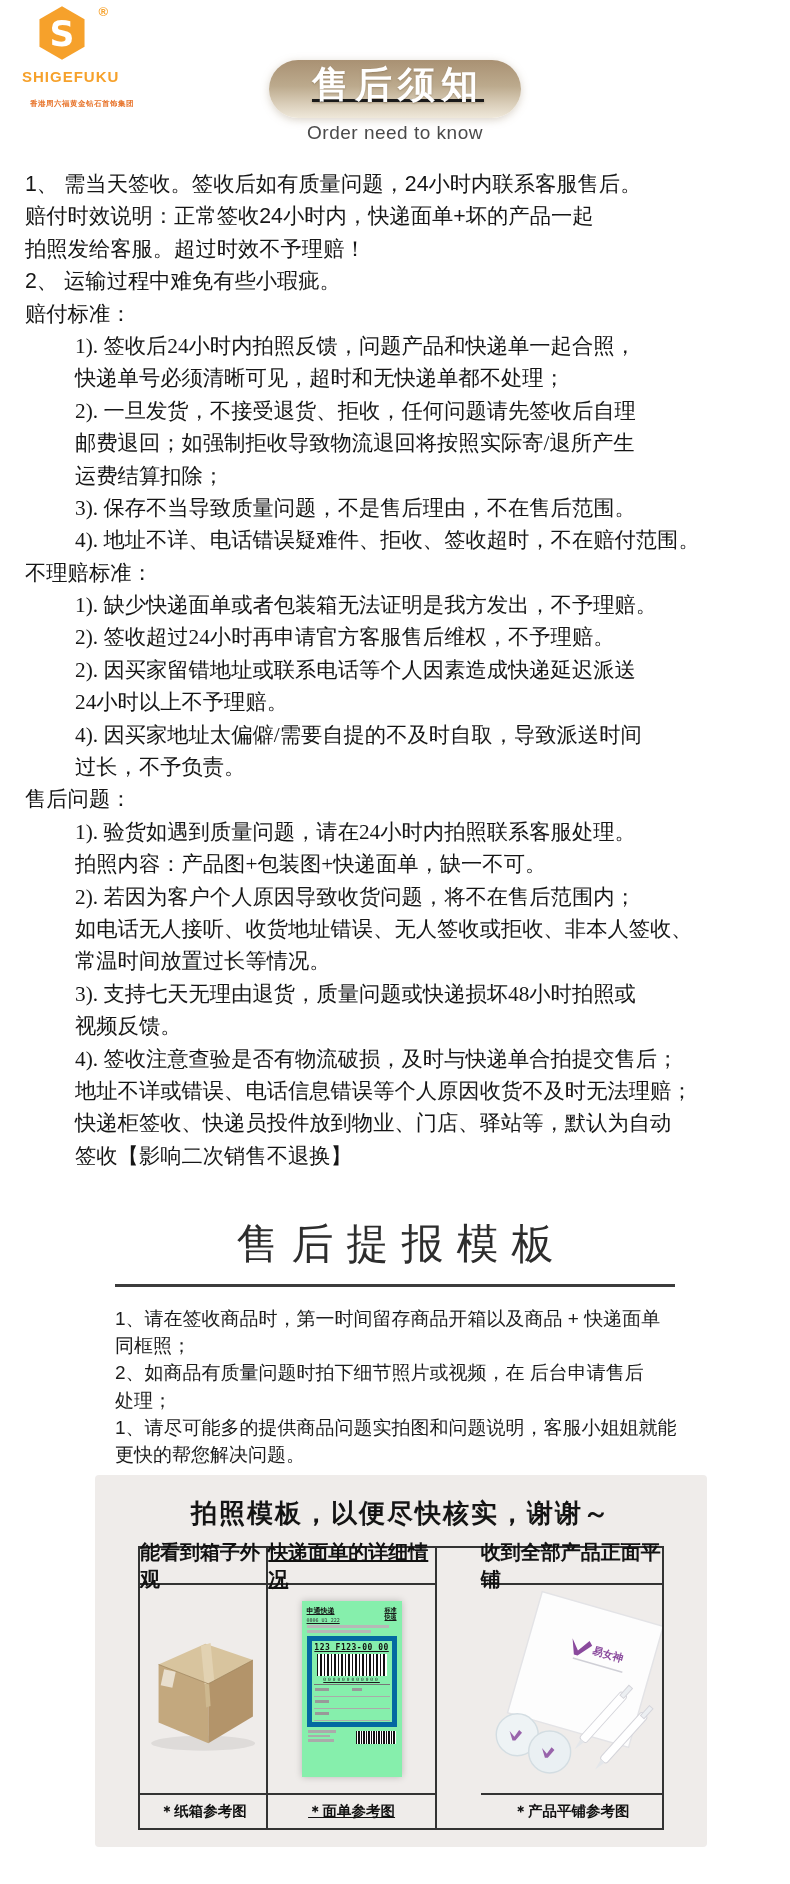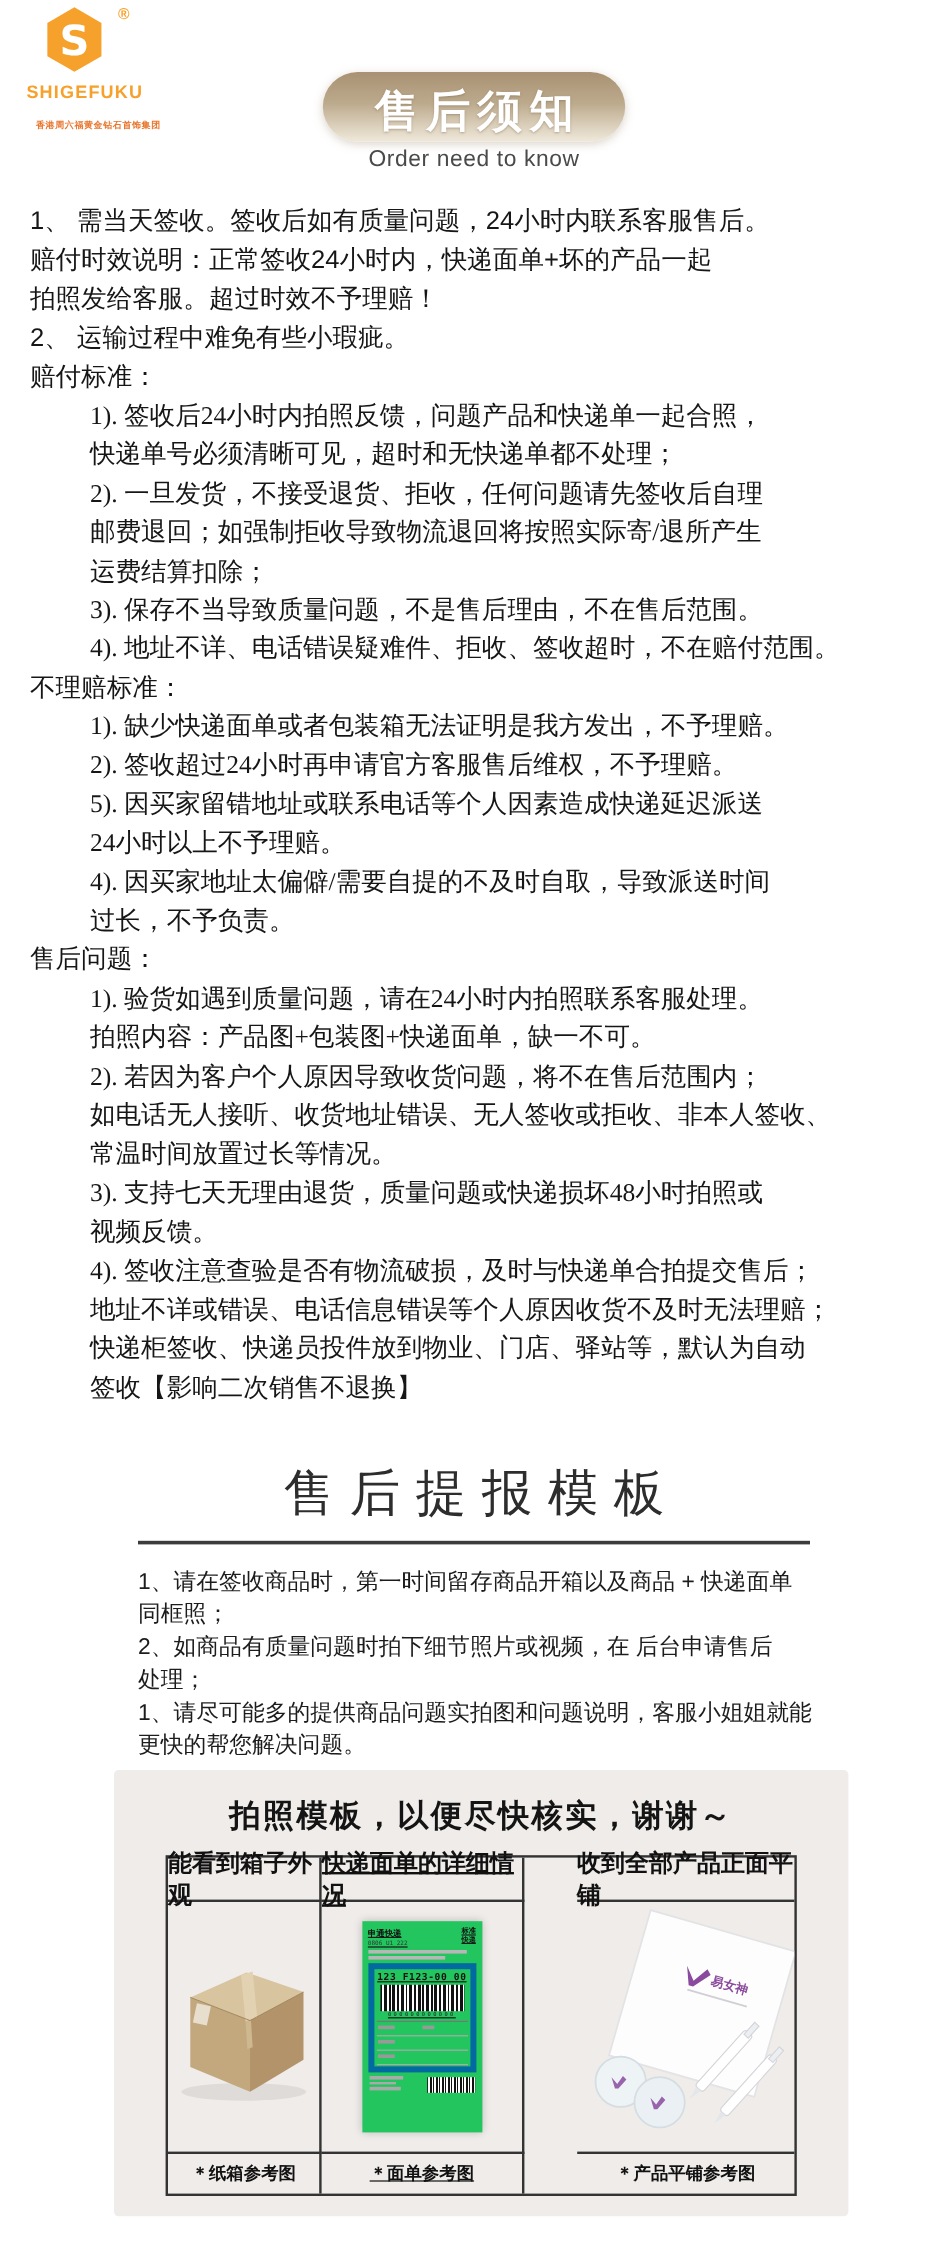--- a/index.html
+++ b/index.html
@@ -11,21 +11,21 @@
   .brand-hexwrap{position:relative;width:66px;margin-left:14px;}
   .brand-reg{position:absolute;right:-6px;top:0px;color:#f6a12b;font-size:13px;font-weight:bold;}
   .brand-name{margin-top:2px;color:#f6a12b;font-size:15px;font-weight:bold;letter-spacing:1px;}
   .brand-tagline{margin-top:14px;color:#e8752c;font-size:7.5px;font-weight:bold;letter-spacing:.5px;white-space:nowrap;text-align:center;}
 
   
   .banner{position:absolute;left:50%;top:60px;transform:translateX(-50%);
     width:252px;height:58px;border-radius:30px;
     background:linear-gradient(180deg,#a99173 0%,#bcaa8d 45%,#d9cdb8 75%,#efe8da 100%);
     box-shadow:0 2px 8px rgba(150,130,100,.35);
-    display:flex;align-items:flex-end;justify-content:center;}
+    display:flex;align-items:flex-start;justify-content:center;text-decoration:underline;}
   .banner-title{color:#ffffff;font-size:37px;font-weight:bold;letter-spacing:6px;text-indent:6px;
     text-shadow:0 1px 2px rgba(120,100,70,.45);}
   .subtitle{position:absolute;left:0;top:122px;width:100%;text-align:center;
     color:#4a4a4a;font-size:19px;font-weight:500;letter-spacing:.5px;}
 
   
   .notice{position:absolute;left:25px;top:168px;right:14px;}
   .nline{height:32.4px;line-height:32.4px;font-size:21.3px;font-weight:500;color:#161616;white-space:nowrap;}
   .nline.ind1{padding-left:50px;font-family:Liberation Serif, serif;}
 
@@ -42,21 +42,21 @@
   .ptable{width:522px;margin:15px auto 0;border:2px solid #333;background:#efecea;}
   .prow{display:flex;}
   .pcell{box-sizing:border-box;border-right:2px solid #333;display:flex;align-items:center;justify-content:center;}
   .pcell:last-child{border-right:none;margin-left:44px;}
   .c1{width:140px;} .c2{width:184px;text-decoration:underline;} .c3{width:198px;}
   .phead .pcell{height:37px;border-bottom:2px solid #333;font-size:20px;font-weight:bold;color:#111;}
   .pimgs .pcell{height:210px;border-bottom:2px solid #333;overflow:hidden;}
   .pcaps .pcell{height:33px;font-size:14.5px;font-weight:bold;color:#111;}
 
   
-  .label{width:100px;height:176px;background:#22c55e;box-shadow:0 0 7px rgba(0,0,0,.22);
+  .label{width:100px;height:176px;background:#86efac;box-shadow:0 0 7px rgba(0,0,0,.22);
     padding:5px 5px;box-sizing:border-box;font-family:"DejaVu Sans Mono","Liberation Mono",monospace;}
   .lb-head{display:flex;justify-content:space-between;align-items:flex-start;}
   .lb-courier{font-size:7px;font-weight:bold;color:#111;white-space:nowrap;}
   .lb-code{font-size:5px;color:#333;white-space:nowrap;margin-top:1px;}
   .lb-serv{font-size:6px;font-weight:bold;color:#111;text-align:right;line-height:7px;white-space:nowrap;}
   .lb-addr{margin-top:2px;}
   .lb-addr div{height:3px;background:#b7b7b7;margin-bottom:2px;}
   .lb-main{border:5px solid #0369a1;margin-top:3px;padding:2px 2px 1px;}
   .lb-track{font-size:8px;font-weight:bold;text-align:center;letter-spacing:.5px;color:#111;white-space:nowrap;}
   .lb-bar{height:22px;margin:2px 3px 1px;
@@ -105,21 +105,21 @@
       <div class="nline ind1">1). 签收后24小时内拍照反馈，问题产品和快递单一起合照，</div>
       <div class="nline ind1">快递单号必须清晰可见，超时和无快递单都不处理；</div>
       <div class="nline ind1">2). 一旦发货，不接受退货、拒收，任何问题请先签收后自理</div>
       <div class="nline ind1">邮费退回；如强制拒收导致物流退回将按照实际寄/退所产生</div>
       <div class="nline ind1">运费结算扣除；</div>
       <div class="nline ind1">3). 保存不当导致质量问题，不是售后理由，不在售后范围。</div>
       <div class="nline ind1">4). 地址不详、电话错误疑难件、拒收、签收超时，不在赔付范围。</div>
       <div class="nline">不理赔标准：</div>
       <div class="nline ind1">1). 缺少快递面单或者包装箱无法证明是我方发出，不予理赔。</div>
       <div class="nline ind1">2). 签收超过24小时再申请官方客服售后维权，不予理赔。</div>
-      <div class="nline ind1">5). 因买家留错地址或联系电话等个人因素造成快递延迟派送</div>
+      <div class="nline ind1">2). 因买家留错地址或联系电话等个人因素造成快递延迟派送</div>
       <div class="nline ind1">24小时以上不予理赔。</div>
       <div class="nline ind1">4). 因买家地址太偏僻/需要自提的不及时自取，导致派送时间</div>
       <div class="nline ind1">过长，不予负责。</div>
       <div class="nline">售后问题：</div>
       <div class="nline ind1">1). 验货如遇到质量问题，请在24小时内拍照联系客服处理。</div>
       <div class="nline ind1">拍照内容：产品图+包装图+快递面单，缺一不可。</div>
       <div class="nline ind1">2). 若因为客户个人原因导致收货问题，将不在售后范围内；</div>
       <div class="nline ind1">如电话无人接听、收货地址错误、无人签收或拒收、非本人签收、</div>
       <div class="nline ind1">常温时间放置过长等情况。</div>
       <div class="nline ind1">3). 支持七天无理由退货，质量问题或快递损坏48小时拍照或</div>

